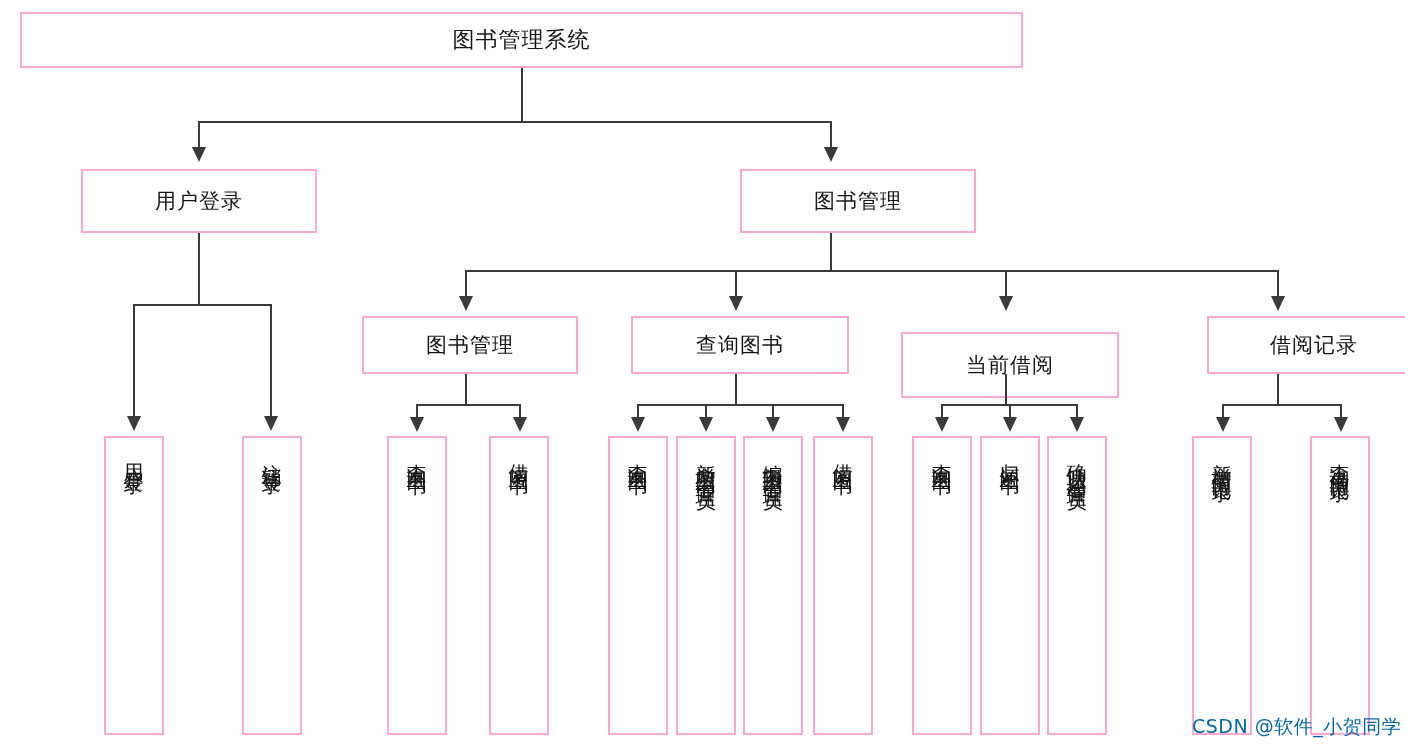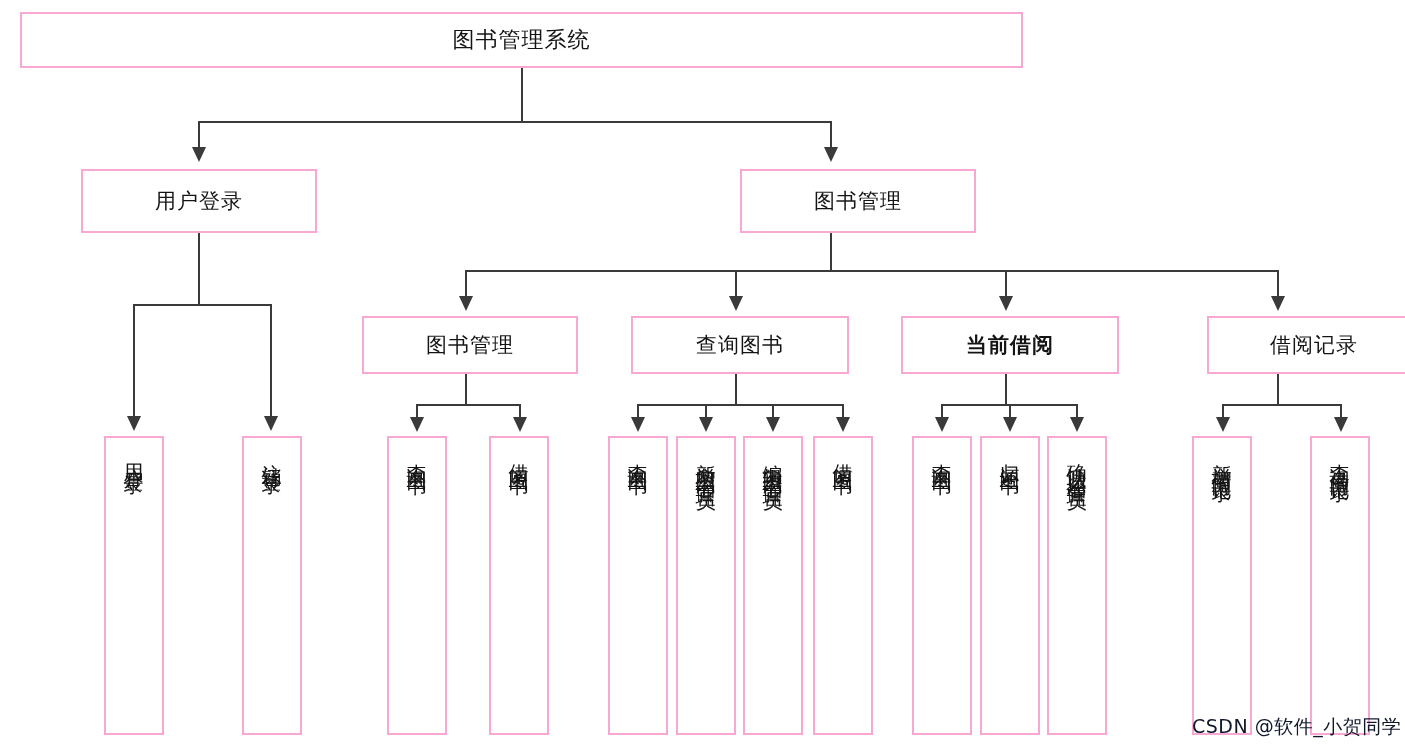--- a/index.html
+++ b/index.html
@@ -57,21 +57,21 @@
     position:absolute;
     width:0;height:0;
     border-left:7px solid transparent;
     border-right:7px solid transparent;
     border-top:15px solid #3a3a3a;
   }
   
   #watermark{
     position:absolute;
     font-size:19px;
-    color:#0f172a;
+    color:#0369a1;
     white-space:nowrap;
     letter-spacing:.5px;
     pointer-events:none;
   }
 </style>
 </head>
 <body>
 
 <div id="canvas">
 
@@ -113,21 +113,21 @@
   <div class="arrow" style="left:999px;top:296px;"></div>
   <div class="ln vln" style="left:1277px;top:270px;height:27px;"></div>
   <div class="arrow" style="left:1271px;top:296px;"></div>
 
   <div class="node h" style="left:362px;top:316px;width:216px;height:58px;">
     <span>图书管理</span>
   </div>
   <div class="node h" style="left:631px;top:316px;width:218px;height:58px;">
     <span>查询图书</span>
   </div>
-  <div class="node h" style="left:901px;top:316px;width:218px;height:58px;font-weight:bold;">
+  <div class="node h" style="left:901px;top:332px;width:218px;height:66px;">
     <span>当前借阅</span>
   </div>
   <div class="node h" style="left:1207px;top:316px;width:214px;height:58px;">
     <span>借阅记录</span>
   </div>
 
   <div class="ln vln" style="left:465px;top:374px;height:31px;"></div>
   <div class="ln hln" style="left:416px;top:404px;width:105px;"></div>
   <div class="ln vln" style="left:416px;top:404px;height:14px;"></div>
   <div class="arrow" style="left:410px;top:417px;"></div>

